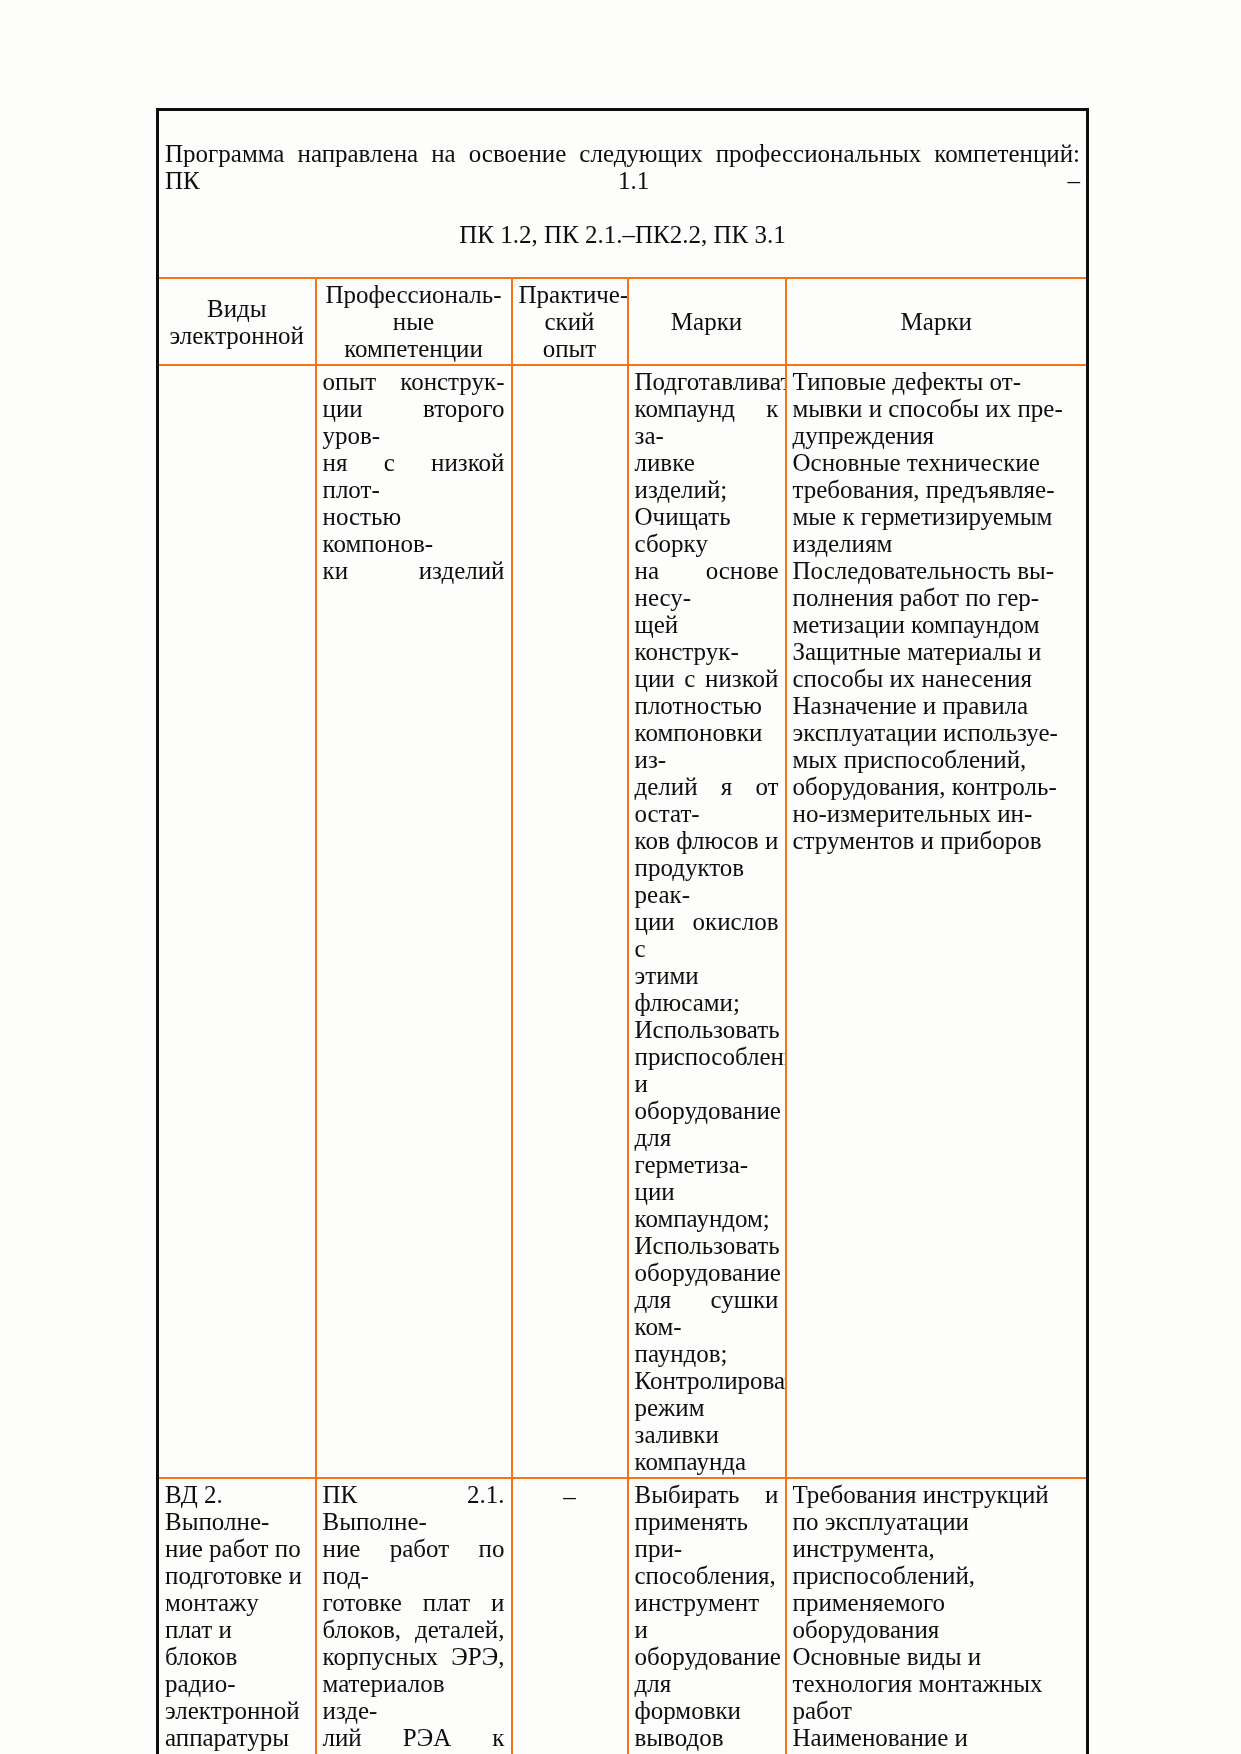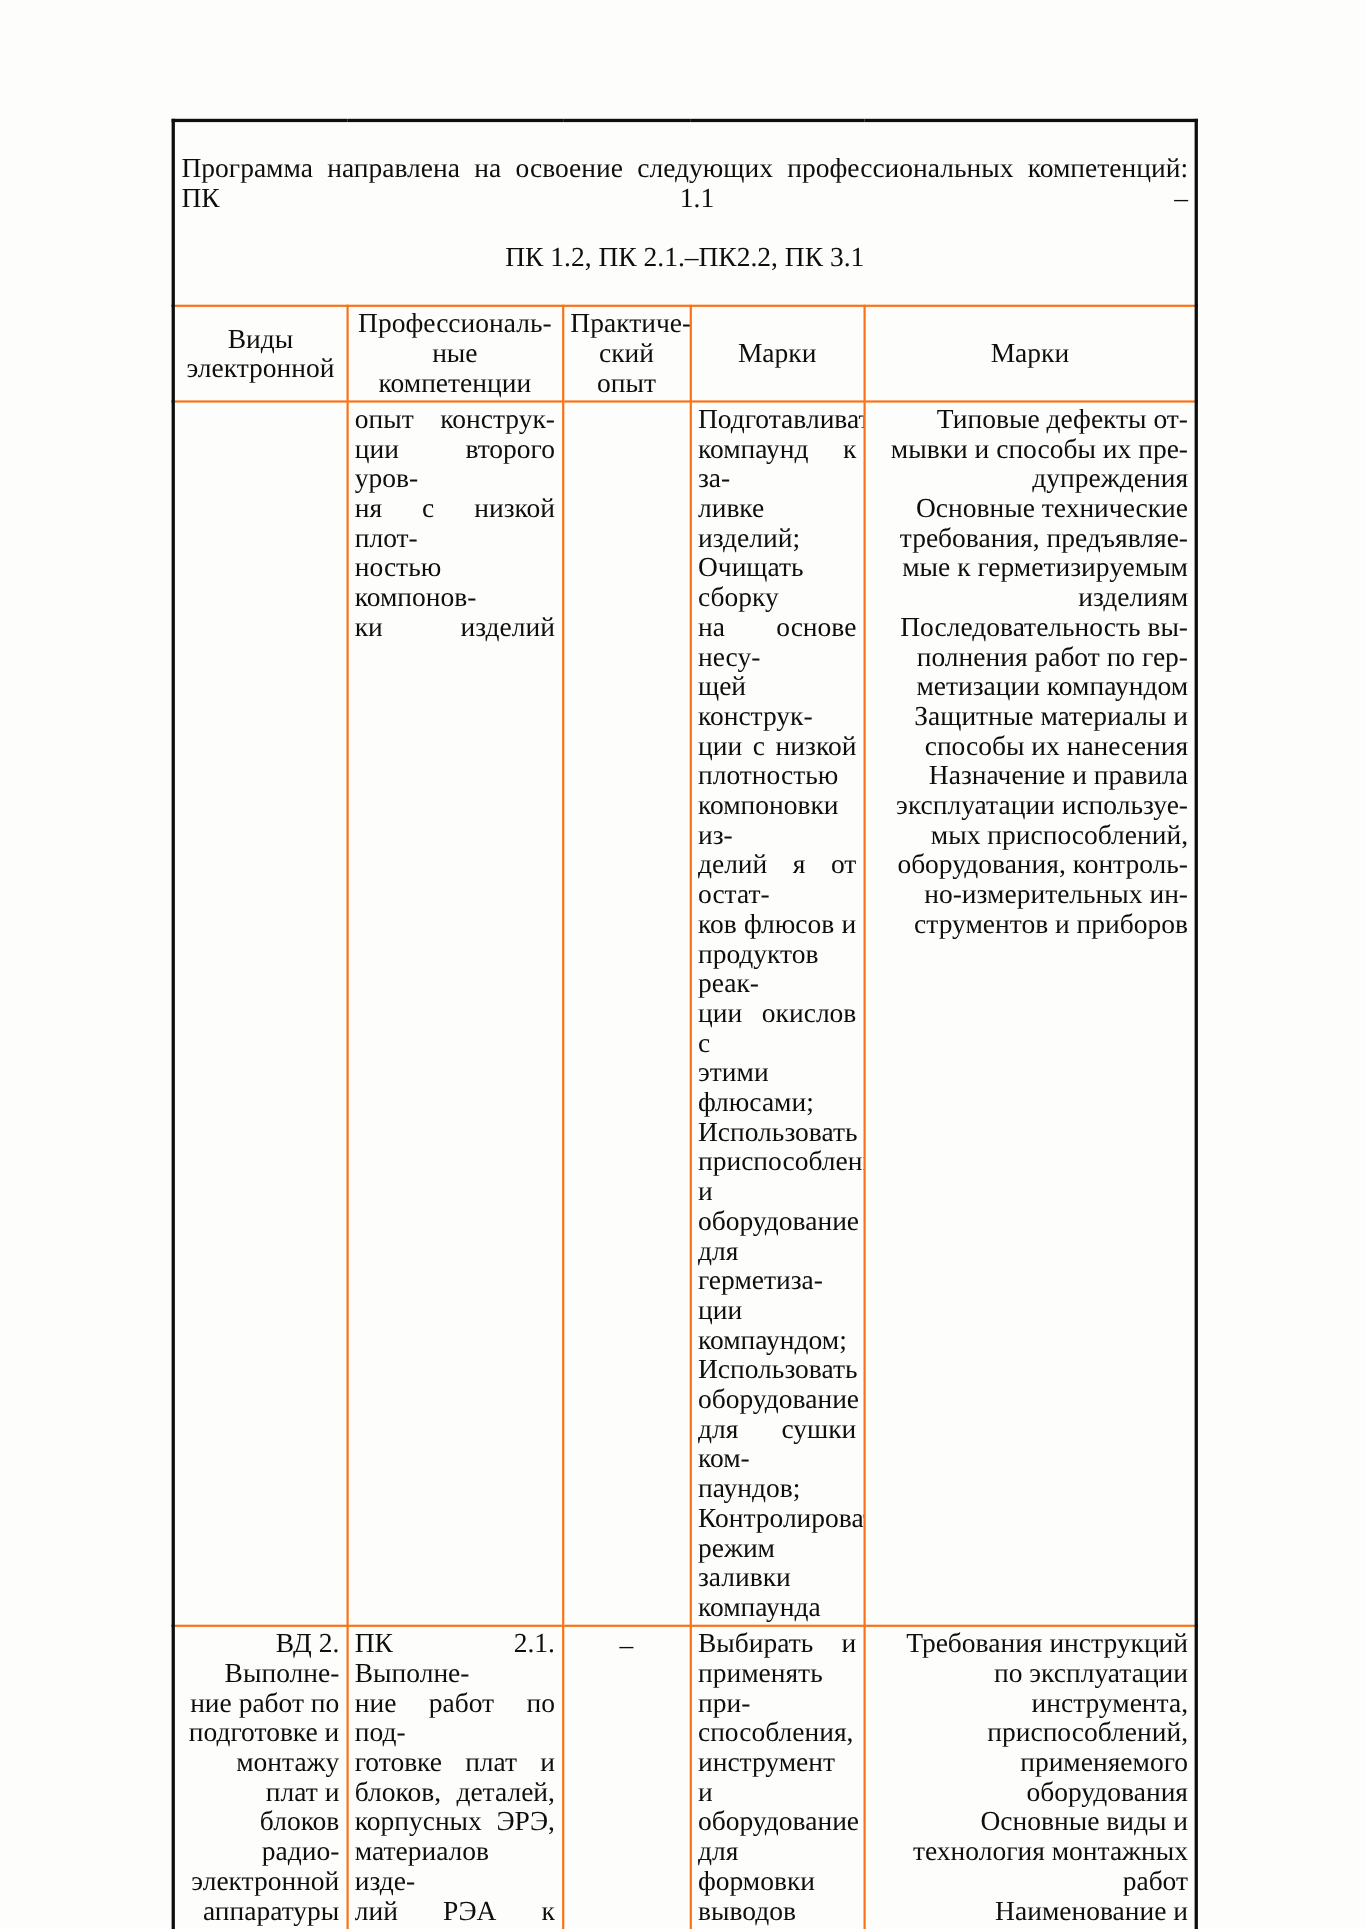--- a/index.html
+++ b/index.html
@@ -58,21 +58,21 @@
     white-space: pre-line;
   }
   
   .row-1 { height: 732px; }
   .row-2 { height: 646px; }
   td.just {
     text-align: justify;
     text-align-last: justify;
   }
   td.left {
-    text-align: right;
+    text-align: left;
   }
   td.dash-cell {
     text-align: center;
     padding-top: 4px;
   }
 </style>
 </head>
 <body>
 
 <div class="page">

